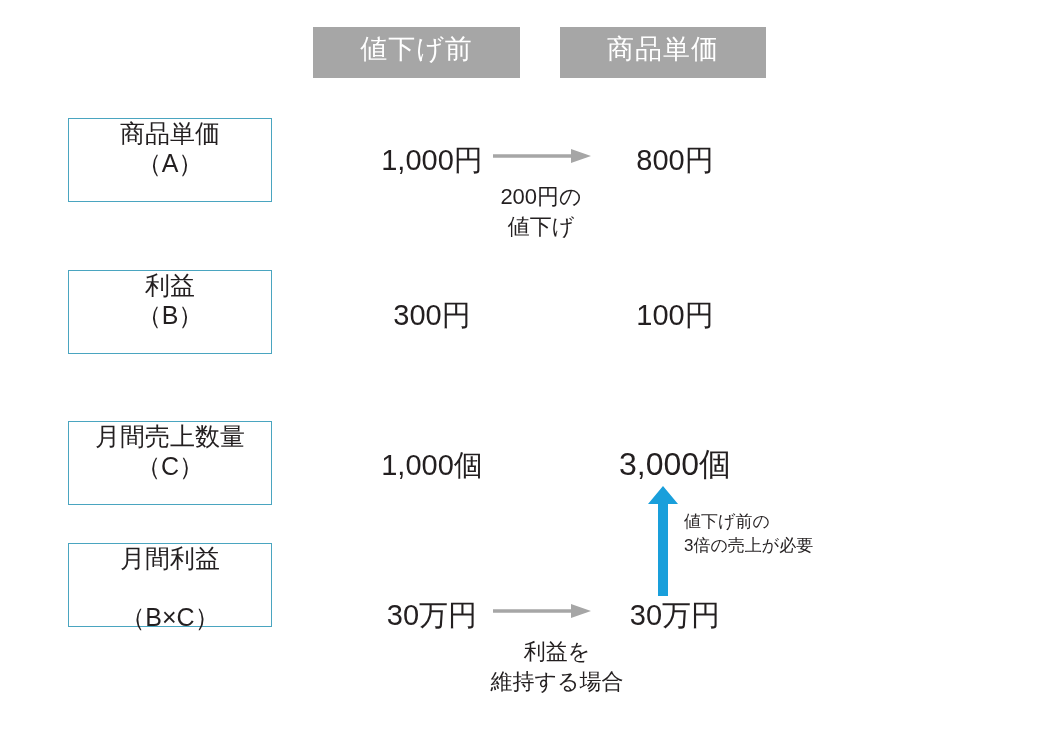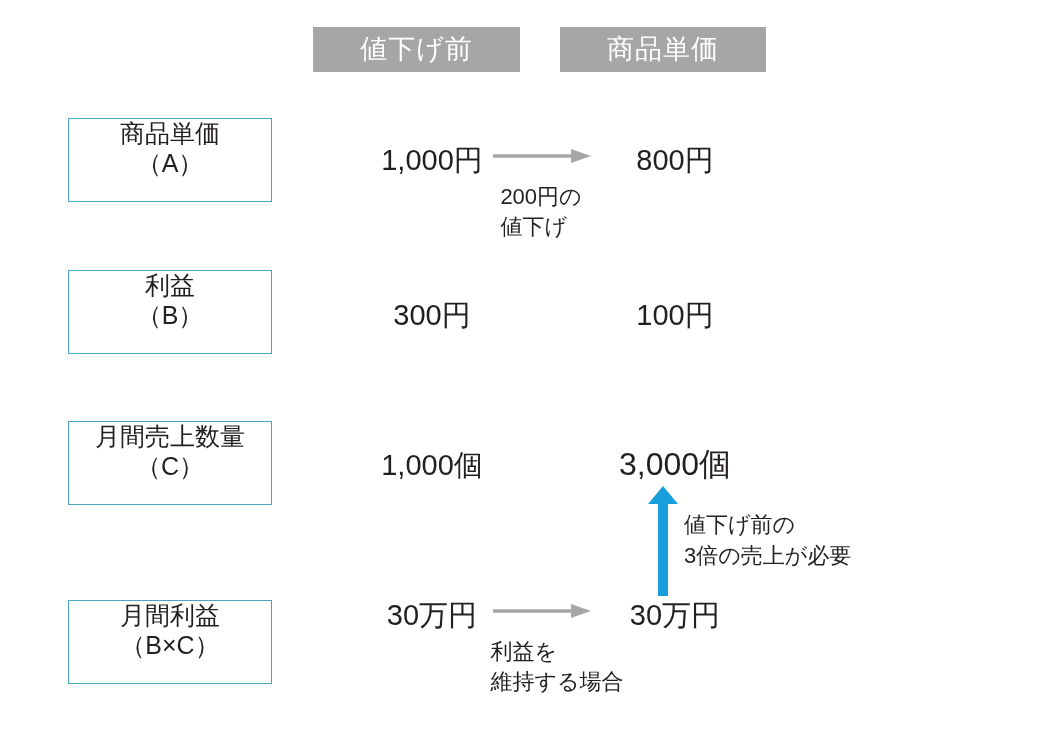--- a/index.html
+++ b/index.html
@@ -21,21 +21,21 @@
     position: absolute;
     left: 0;
     top: 0;
     width: 1045px;
     height: 733px;
   }
 
   
   .col-header {
     position: absolute;
-    height: 45px;
+    height: 51px;
     background: #a6a6a6;
     color: #ffffff;
     font-size: 27px;
     line-height: 45px;
     text-align: center;
     letter-spacing: 1px;
     font-weight: 400;
     white-space: nowrap;
   }
   #header-before { left: 313px; top: 27px; width: 207px; }
@@ -56,21 +56,21 @@
     justify-content: flex-start;
     line-height: 1.18;
     white-space: nowrap;
   }
   .row-label-box .l1 { font-size: 25px; }
   .row-label-box .l2 { font-size: 25px; }
 
   #box-row-1 { top: 118px; }
   #box-row-2 { top: 270px; }
   #box-row-3 { top: 421px; }
-  #box-row-4 { top: 600px; }
+  #box-row-4 { top: 543px; gap: 29px; }
 
   
   .value {
     position: absolute;
     font-size: 29px;
     color: #231f20;
     text-align: center;
     white-space: nowrap;
     transform: translateX(-50%);
     margin-left: 12px;
@@ -107,29 +107,30 @@
     width: 36px;
     height: 110px;
   }
 
   
   .annotation {
     position: absolute;
     font-size: 22px;
     line-height: 1.35;
     color: #231f20;
+    text-align: center;
     white-space: nowrap;
     transform: translateX(-50%);
   }
   #note-row-1 { left: 541px; top: 182px; }
   #note-row-4 { left: 557px; top: 637px; }
 
   .annotation-left {
     position: absolute;
-    font-size: 22px;
+    font-size: 17px;
     line-height: 1.4;
     color: #231f20;
     text-align: left;
     white-space: nowrap;
   }
   #note-growth { left: 684px; top: 510px; }
 </style>
 </head>
 <body>
 

